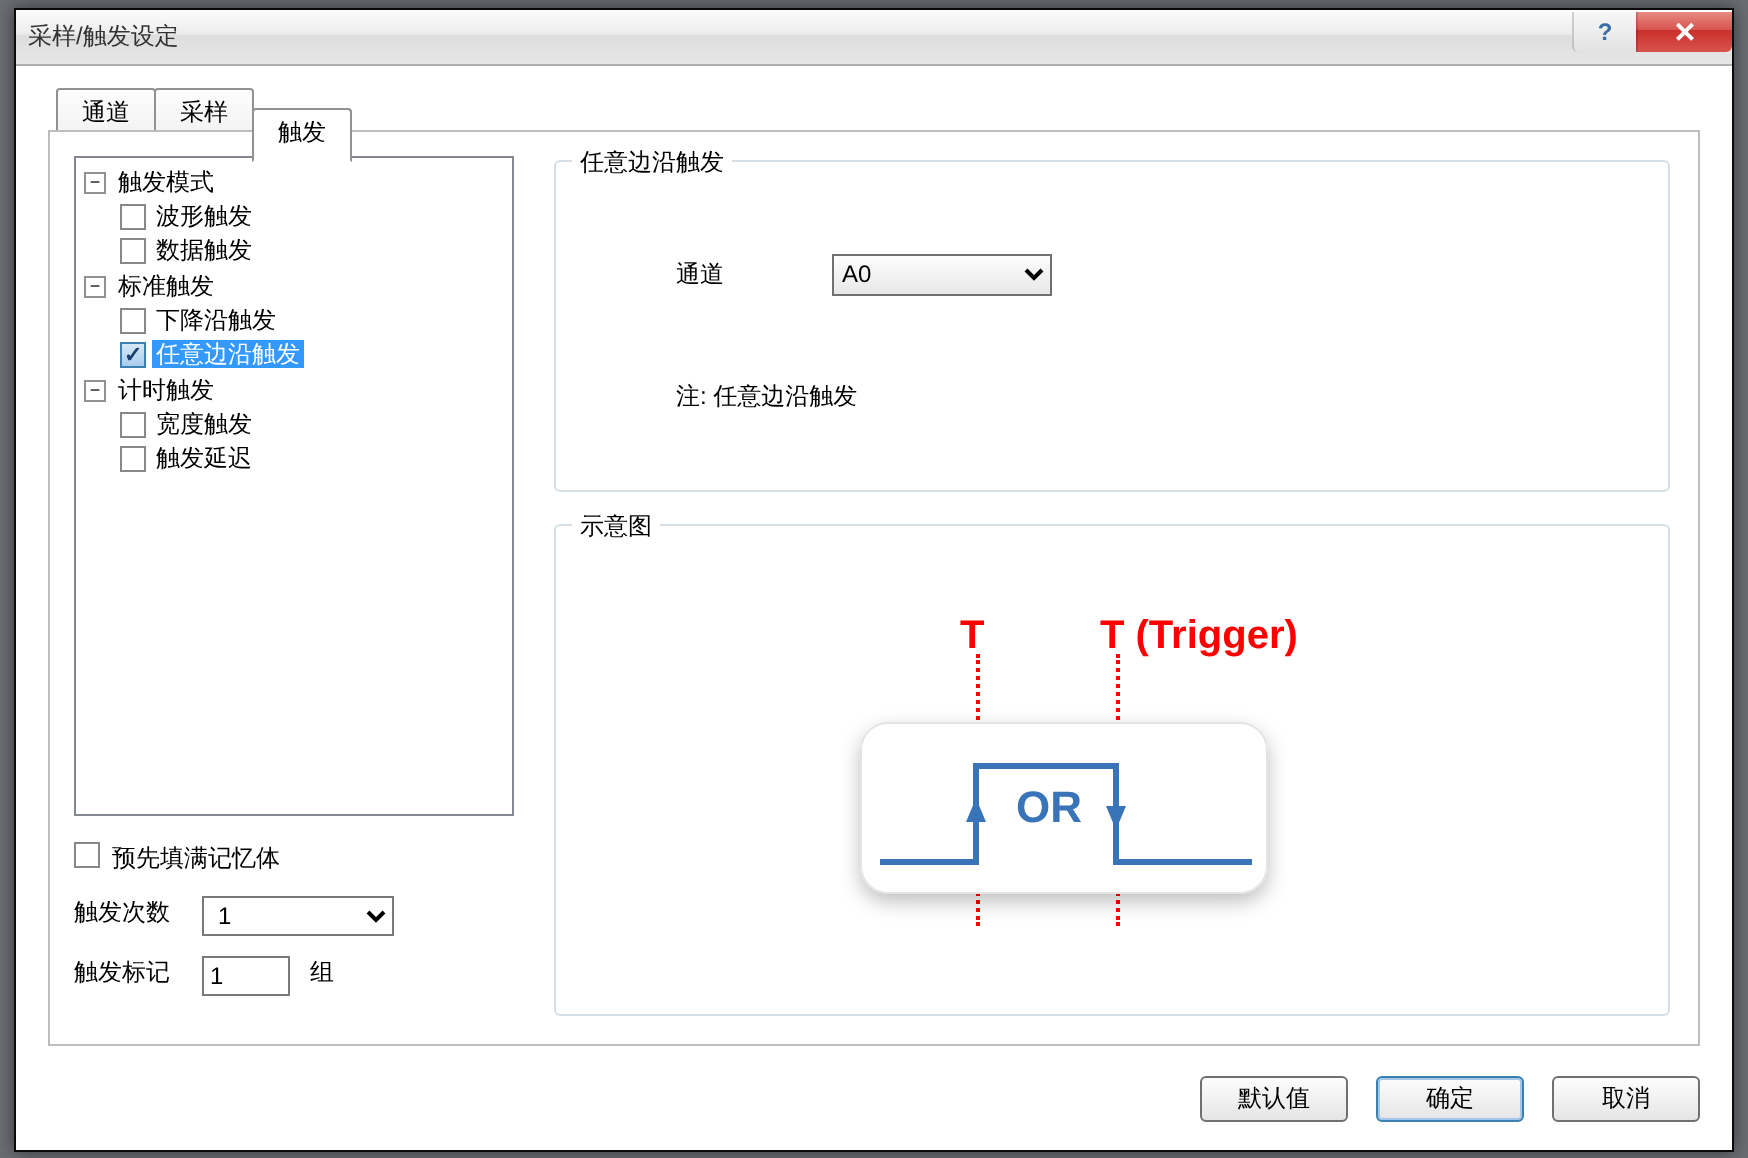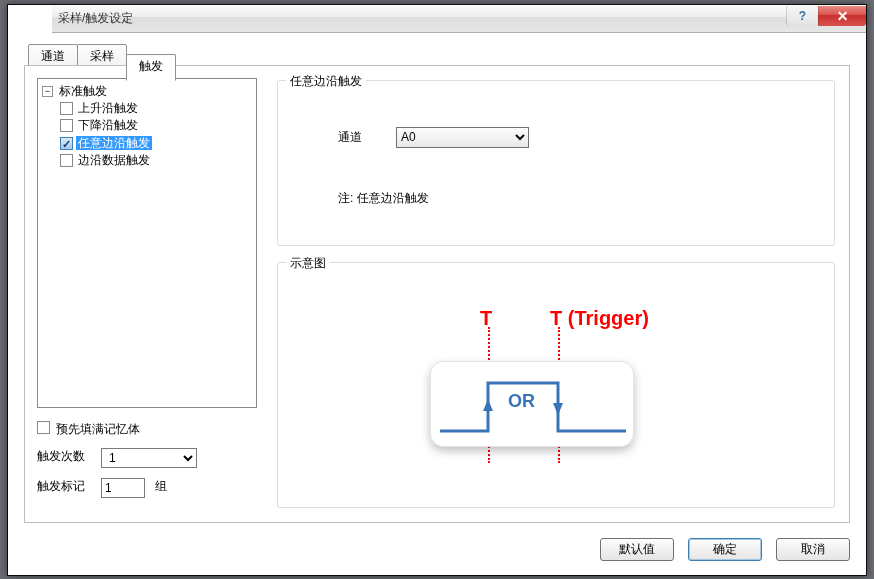--- a/index.html
+++ b/index.html
@@ -1,17 +1,17 @@
 <!DOCTYPE html>
 <html><head>
 <meta charset="utf-8">
 <style>
   * { box-sizing: border-box; font-family: "Microsoft YaHei", "SimSun", Tahoma, sans-serif; font-size: 12px; }
   body { margin: 0; background: #6b6d73; display: flex; align-items: center; justify-content: center; height: 579px; width: 874px; overflow: hidden; }
-  .window { width: 860px; height: 572px; background: #fff; border: 1px solid #0a0a0a; box-shadow: 0 0 8px rgba(0,0,0,0.5); position: relative; padding-left: 44px; }
+  .window { width: 860px; height: 572px; background: #fff; border: 1px solid #0a0a0a; box-shadow: 0 0 8px rgba(0,0,0,0.5); position: relative; }
   .titlebar { height: 28px; background: linear-gradient(to bottom, #fcfcfc 0%, #ececec 45%, #dedede 46%, #e6e6e6 100%); border-bottom: 1px solid #b0b0b0; display: flex; align-items: center; padding: 0 6px; }
   .titlebar .title { flex: 1; color: #333; }
   .titlebar .ctrl { display: flex; gap: 0; margin-top:-4px; margin-right:-6px;}
   .titlebar .btn { width: 32px; height: 20px; display: flex; align-items: center; justify-content: center; border-left: 1px solid rgba(0,0,0,0.15); background: linear-gradient(to bottom,#f7f7f7,#e2e2e2); }
   .titlebar .btn.help { border-top-left-radius: 0; border-bottom-left-radius:3px;}
   .titlebar .btn.close { width: 48px; background: linear-gradient(to bottom,#e68b81 0%, #d9534f 45%, #c9302c 46%, #d9534f 100%); color:#fff; border-bottom-right-radius:3px;}
   .titlebar .btn.help span { color:#3b6ea5; font-weight:bold;}
   .titlebar .btn.close span { color:#fff; font-weight:bold; font-size:14px;}
 
   .client { position: absolute; top: 28px; left:0; right:0; bottom:0; background:#fff; }
@@ -45,31 +45,31 @@
   
   .groupbox { position:absolute; border:1px solid #d5dfe5; border-radius:3px; }
   .groupbox .legend { position:absolute; top:-8px; left:8px; background:#fff; padding:0 4px;}
   .gb1 { top:14px; left:252px; right:14px; height:166px; }
   .gb2 { top:196px; left:252px; right:14px; bottom:14px;text-align:center; }
 
   .gb1 .row { position:absolute; left:60px; display:flex; align-items:center;}
   .gb1 .row1 { top:46px;}
   .gb1 .row2 { top:109px;}
   .gb1 .row .lbl { width:58px;}
-  .gb1 select.channel { width:133px; height:21px; border:1px solid #707070; background:linear-gradient(#fdfdfd,#e8e8e8);}
+  .gb1 select.channel { width:110px; height:21px; border:1px solid #707070; background:linear-gradient(#fdfdfd,#e8e8e8);margin-left:20px;}
 
   
   .diagram { position:absolute; left:50%; top:46px; transform:translateX(-50%); width:280px; height:160px;}
   .dashed { position:absolute; top:18px; bottom:6px; border-left:2px dotted #ff0000;}
   .d1 { left:72px;} .d2 { left:142px;}
   .tlabel { position:absolute; top:-2px; color:#ff0000; font-weight:bold; font-size:20px;}
   .t1 { left:64px;} .t2 { left:134px;}
   .card { position:absolute; top:52px; left:14px; width:204px; height:86px; background:#fff; border-radius:14px; box-shadow: 0 4px 10px rgba(0,0,0,0.25), inset 0 0 0 1px #e4e4e4;}
   .card svg { position:absolute; top:0; left:0;}
-  .orlabel { position:absolute; top:82px; left:92px; color:#3a74b8; font-weight:bold; font-size:18px;}
+  .orlabel { position:absolute; top:82px; left:92px; color:#3a74b8; font-weight:bold; font-size:22px;}
 
   
   .dlgbtns { position:absolute; right:16px; bottom:14px; display:flex; gap:14px;}
   .dlgbtn { min-width:74px; height:23px; border:1px solid #707070; border-radius:3px; background:linear-gradient(#fdfdfd,#e5e5e5); text-align:center; padding:0 12px; line-height:21px; cursor:default;}
   .dlgbtn.default { border-color:#3c7fb1; box-shadow:0 0 0 1px #a3c7e8 inset;}
 </style>
 </head>
 <body>
 
 <div class="window">
@@ -90,26 +90,38 @@
       <div class="tab">通道</div>
       <div class="tab">采样</div>
       <div class="tab active">触发</div>
     </div>
 
     <div class="tabpanel">
 
       <div class="left tree">
         <ul>
           <li>
+            <span class="toggle">−</span><span class="label">触发模式</span>
+            <ul>
+              <li><span class="chk"></span><span class="label">波形触发</span></li>
+              <li><span class="chk"></span><span class="label">数据触发</span></li>
+            </ul>
+          </li>
+          <li>
             <span class="toggle">−</span><span class="label">标准触发</span>
             <ul>
-              <li><span class="chk"></span><span class="label">上升沿触发</span></li>
               <li><span class="chk"></span><span class="label">下降沿触发</span></li>
               <li><span class="chk checked"></span><span class="label selected">任意边沿触发</span></li>
-              <li><span class="chk"></span><span class="label">边沿数据触发</span></li>
+            </ul>
+          </li>
+          <li>
+            <span class="toggle">−</span><span class="label">计时触发</span>
+            <ul>
+              <li><span class="chk"></span><span class="label">宽度触发</span></li>
+              <li><span class="chk"></span><span class="label">触发延迟</span></li>
             </ul>
           </li>
         </ul>
       </div>
 
       <div class="bl">
         <div class="row">
           <span class="chk" style="display:inline-block;width:13px;height:13px;border:1px solid #888;margin-right:6px;"></span>
           <span>预先填满记忆体</span>
         </div>

